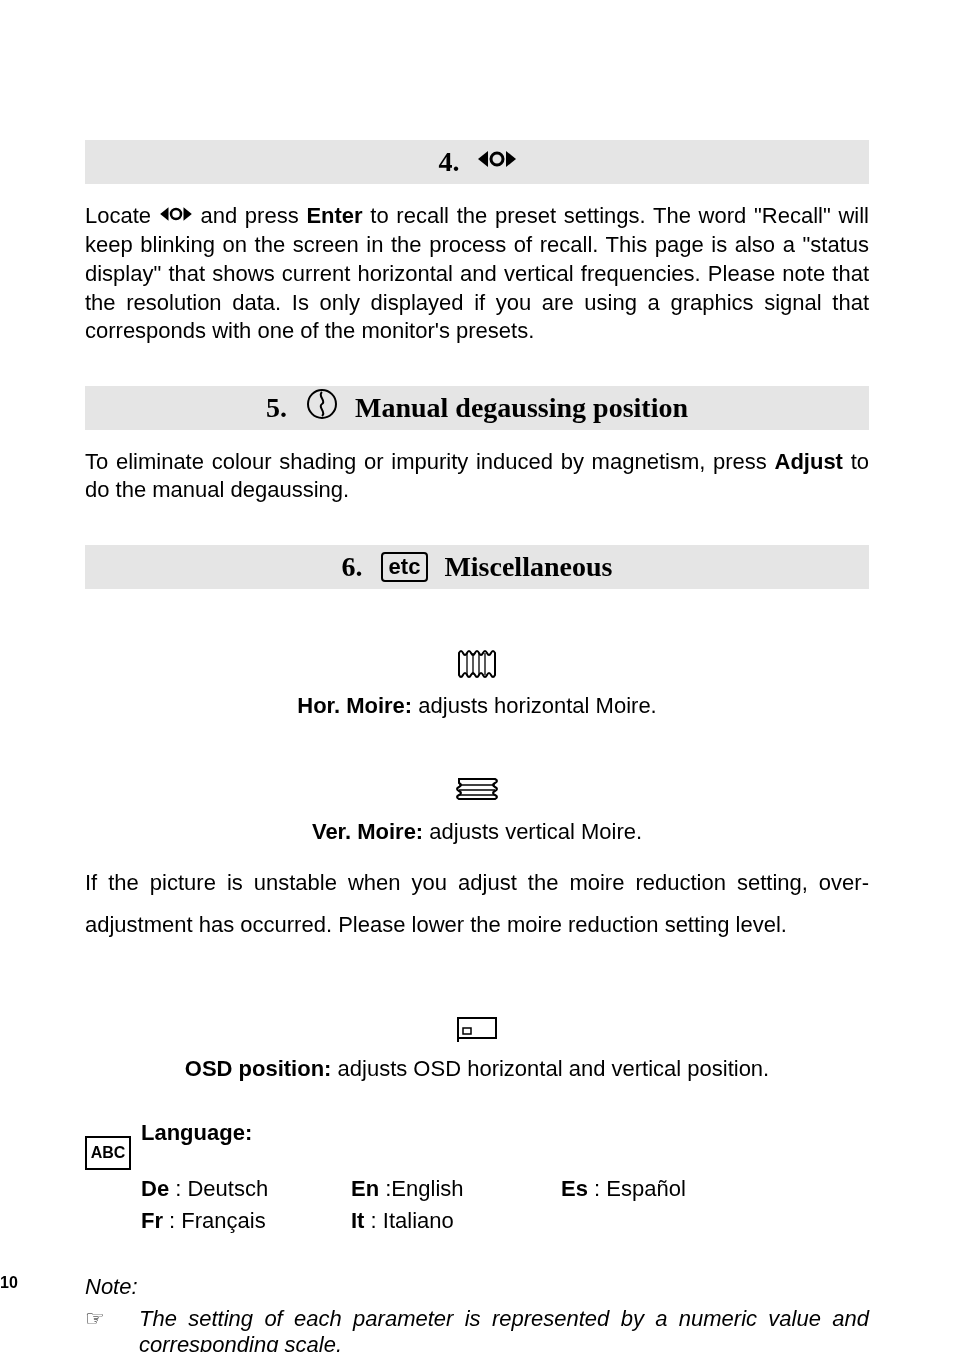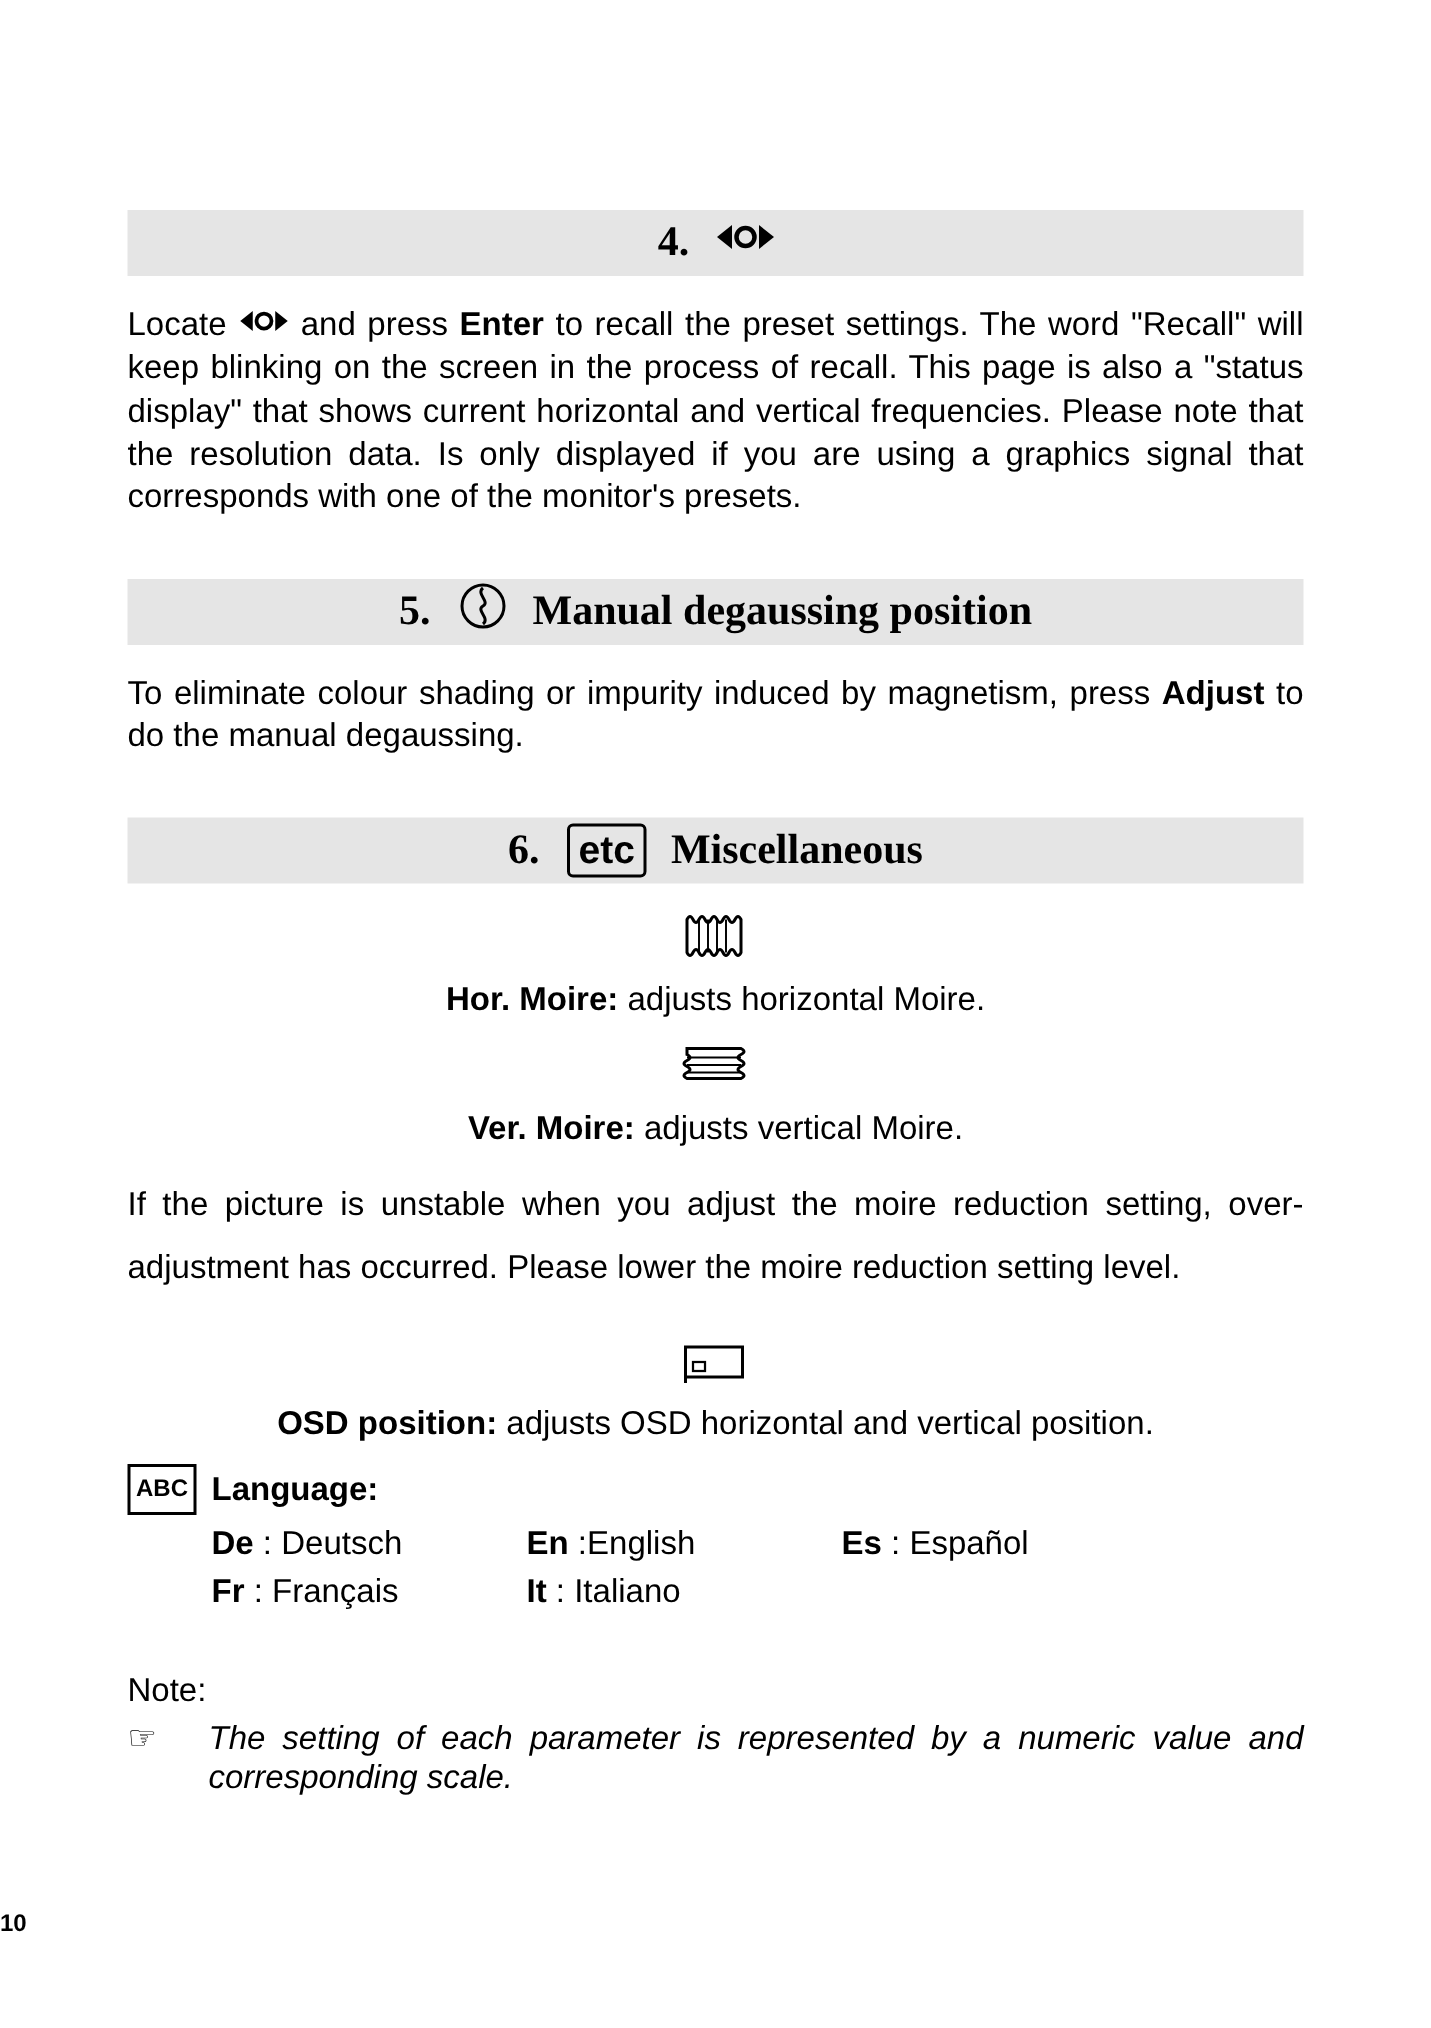--- a/index.html
+++ b/index.html
@@ -55,35 +55,38 @@
     font-family: "Gill Sans", "Trebuchet MS", sans-serif;
     font-size: 22px;
     flex-direction: column;
   }
   .misc-text { line-height: 1.35; }
   .icon-box {
     width: 46px;
     height: 34px;
     display: inline-flex;
     align-items: center;
+    justify-content: center;
     flex-shrink: 0;
+    margin-top: 40px;
   }
   .lang-block {
     margin-left: 56px;
     font-family: Arial, sans-serif;
     font-size: 22px;
   }
   .lang-row {
     display: flex;
     margin-top: 6px;
   }
   .lang-cell {
     width: 210px;
   }
   .note-head {
+    font-style: italic;
     font-family: "Trebuchet MS", sans-serif;
     font-size: 22px;
     margin-top: 40px;
     margin-bottom: 6px;
   }
   .note-row {
     display: flex;
     align-items: flex-start;
     gap: 24px;
     font-style: italic;
@@ -107,21 +110,21 @@
     font-weight: bold;
     font-family: Arial, sans-serif;
   }
   .etc-box {
     display: inline-block;
     border: 2px solid #000;
     border-radius: 4px;
     padding: 0 6px;
     font-family: Arial, sans-serif;
     font-weight: bold;
-    font-size: 26px;
+    font-size: 22px;
     line-height: 1.2;
   }
   .abc-box {
     display: inline-flex;
     align-items: center;
     justify-content: center;
     border: 2px solid #000;
     width: 42px;
     height: 30px;
     font-family: Arial, sans-serif;

